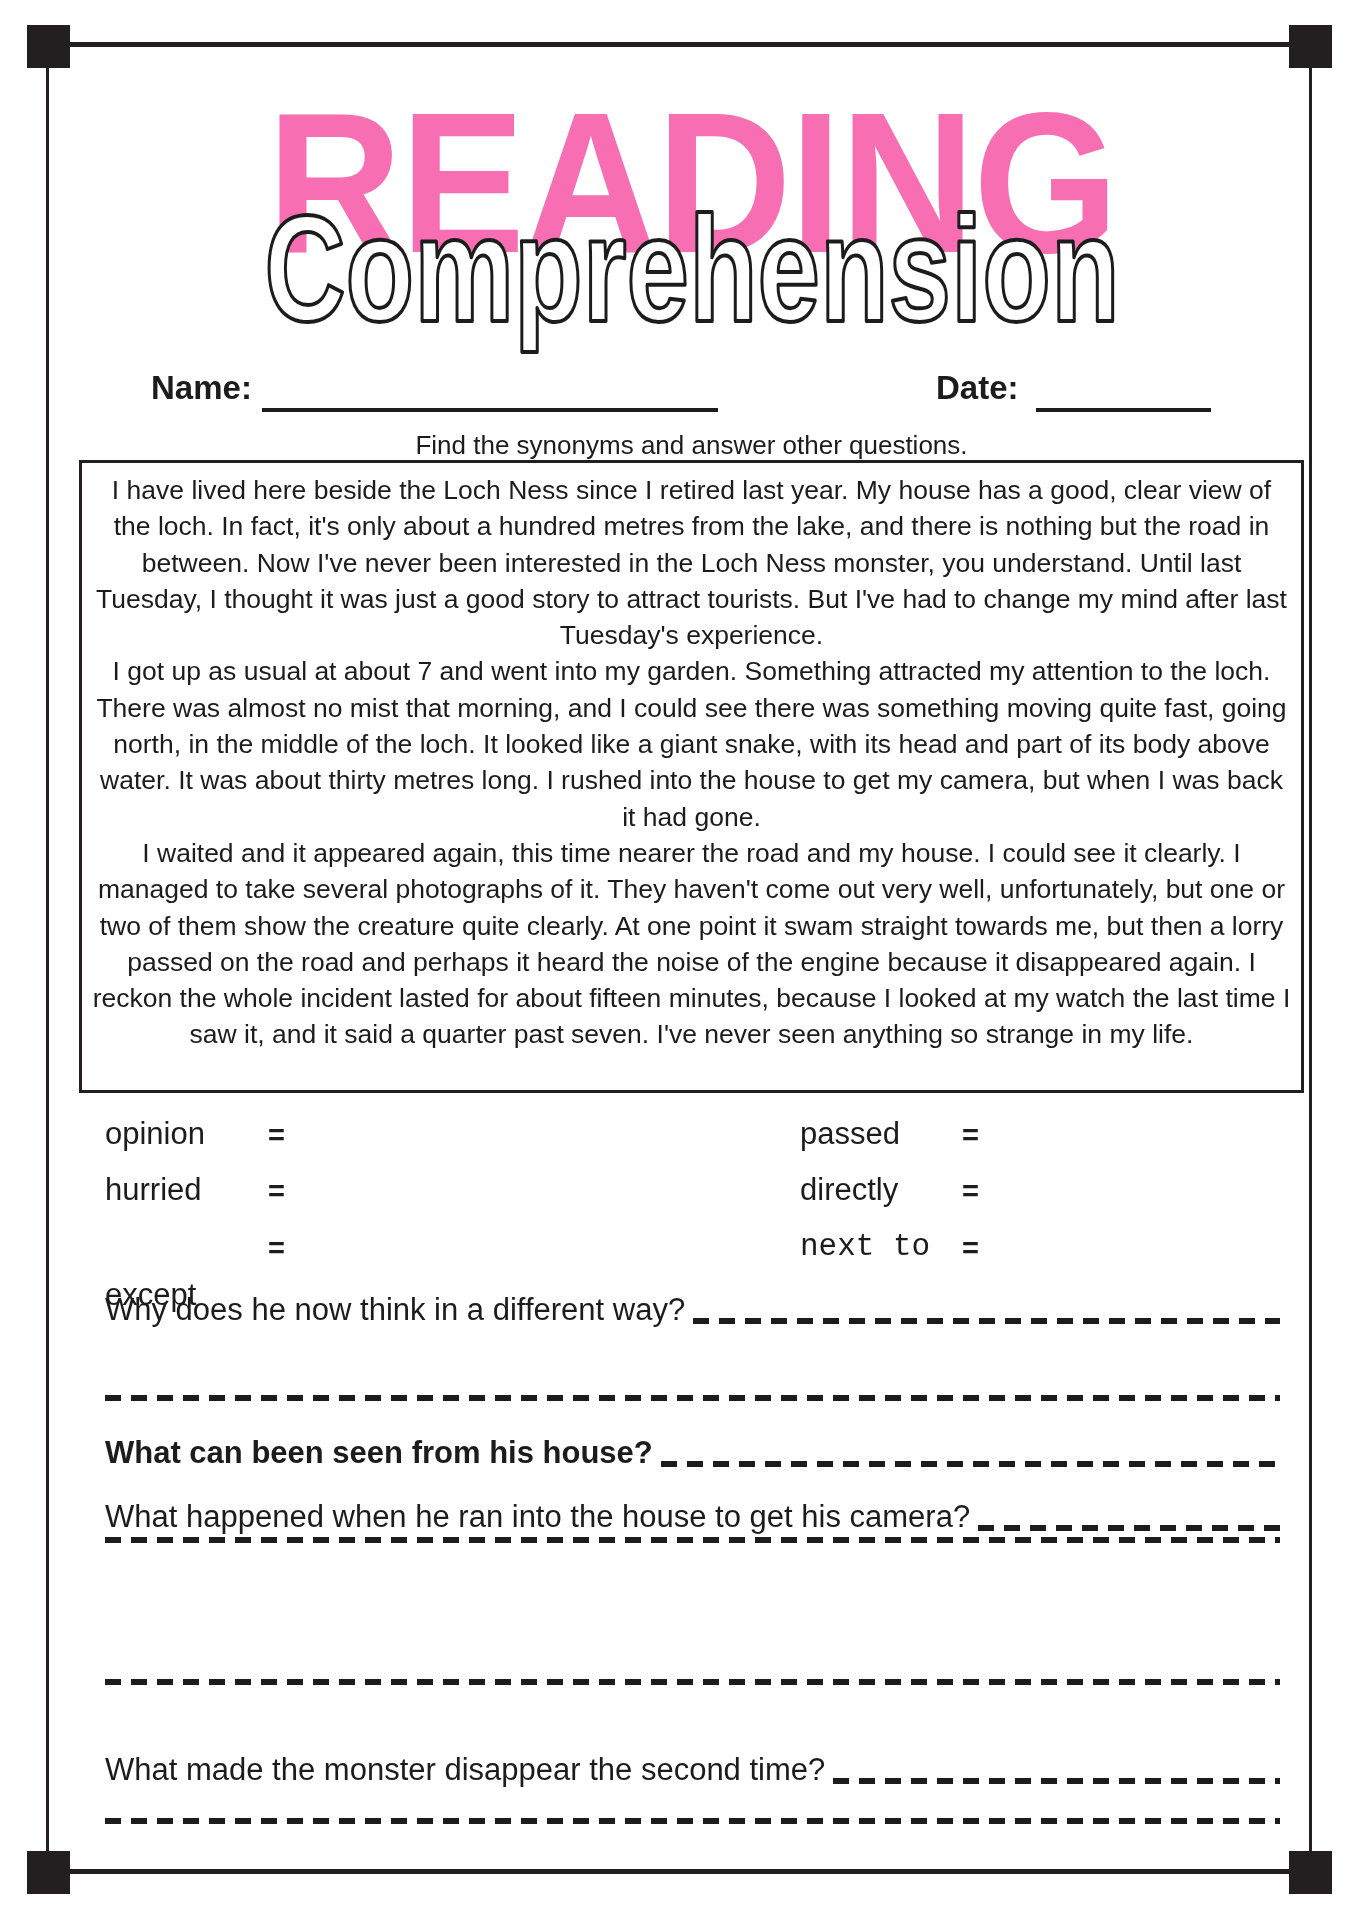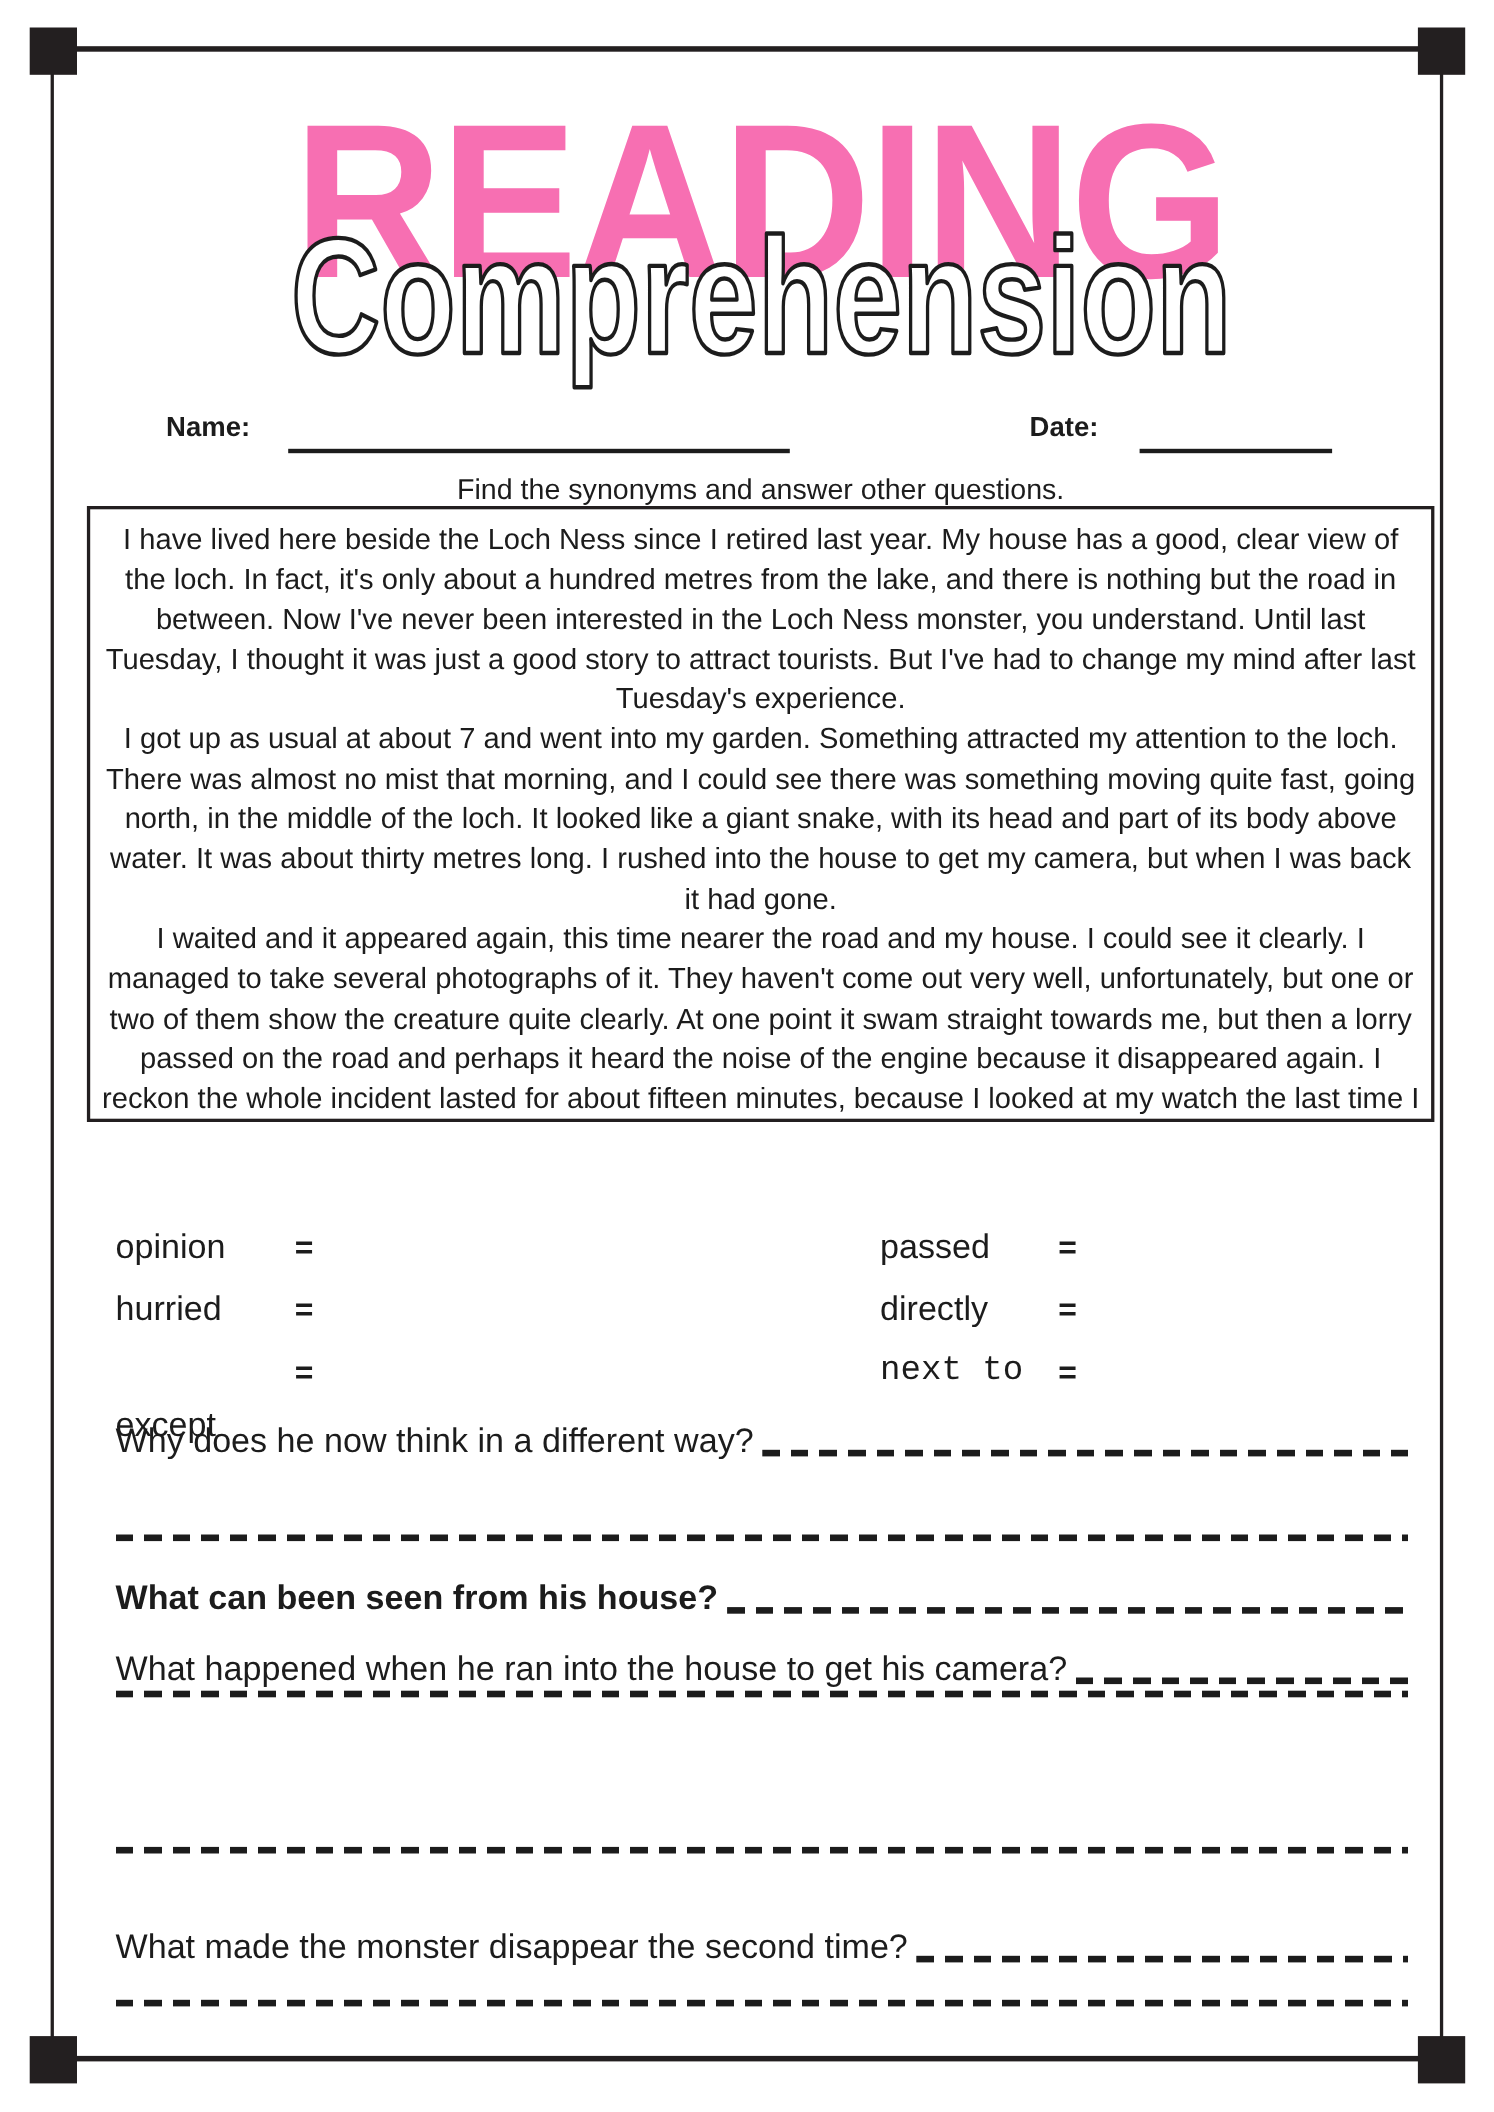--- a/index.html
+++ b/index.html
@@ -21,32 +21,32 @@
   .frame-v.left { left:46px; }
   .frame-v.right { left:1309px; }
 
   
   .title-svg { position:absolute; left:0; top:0; width:1358px; height:400px; }
   .t-read { font-family:"Liberation Sans","DejaVu Sans",sans-serif; font-weight:700; letter-spacing:-2px; }
   .t-comp { font-family:"Liberation Sans","DejaVu Sans",sans-serif; font-weight:700;
             stroke-width:4px; stroke-linejoin:round; paint-order:fill stroke; }
 
   
-  .field-label { position:absolute; font-size:25px; font-weight:700; line-height:38px; white-space:nowrap; }
+  .field-label { position:absolute; font-size:33px; font-weight:700; line-height:38px; white-space:nowrap; }
   .name-label { left:151px; top:369px; }
   .date-label { left:936px; top:369px; }
   .rule { position:absolute; height:4px; background:#1c1c1c; }
   .name-rule { left:262px; top:408px; width:456px; }
   .date-rule { left:1036px; top:408px; width:175px; }
 
   .instruction { position:absolute; left:79px; top:431px; width:1225px;
                  text-align:center; font-size:26px; line-height:29px; }
 
   
-  .passage-box { position:absolute; left:79px; top:460px; width:1225px; height:560px;
+  .passage-box { position:absolute; left:79px; top:460px; width:1225px; height:633px;
                  border:3px solid #231f20; box-sizing:border-box; padding:9px 10px 0 10px; overflow:hidden; }
   .passage-box p { margin:0; text-align:center; font-size:26.5px; line-height:36.3px; }
 
   
   .syn-word { position:absolute; font-size:31px; line-height:36px; white-space:nowrap; }
   .syn-eq   { position:absolute; font-size:29px; line-height:36px; font-weight:700; }
 
   
   .question-row { position:absolute; left:105px; width:1175px; display:flex;text-align:right; }
   .q-text { font-size:31px; line-height:38px; white-space:nowrap; }

